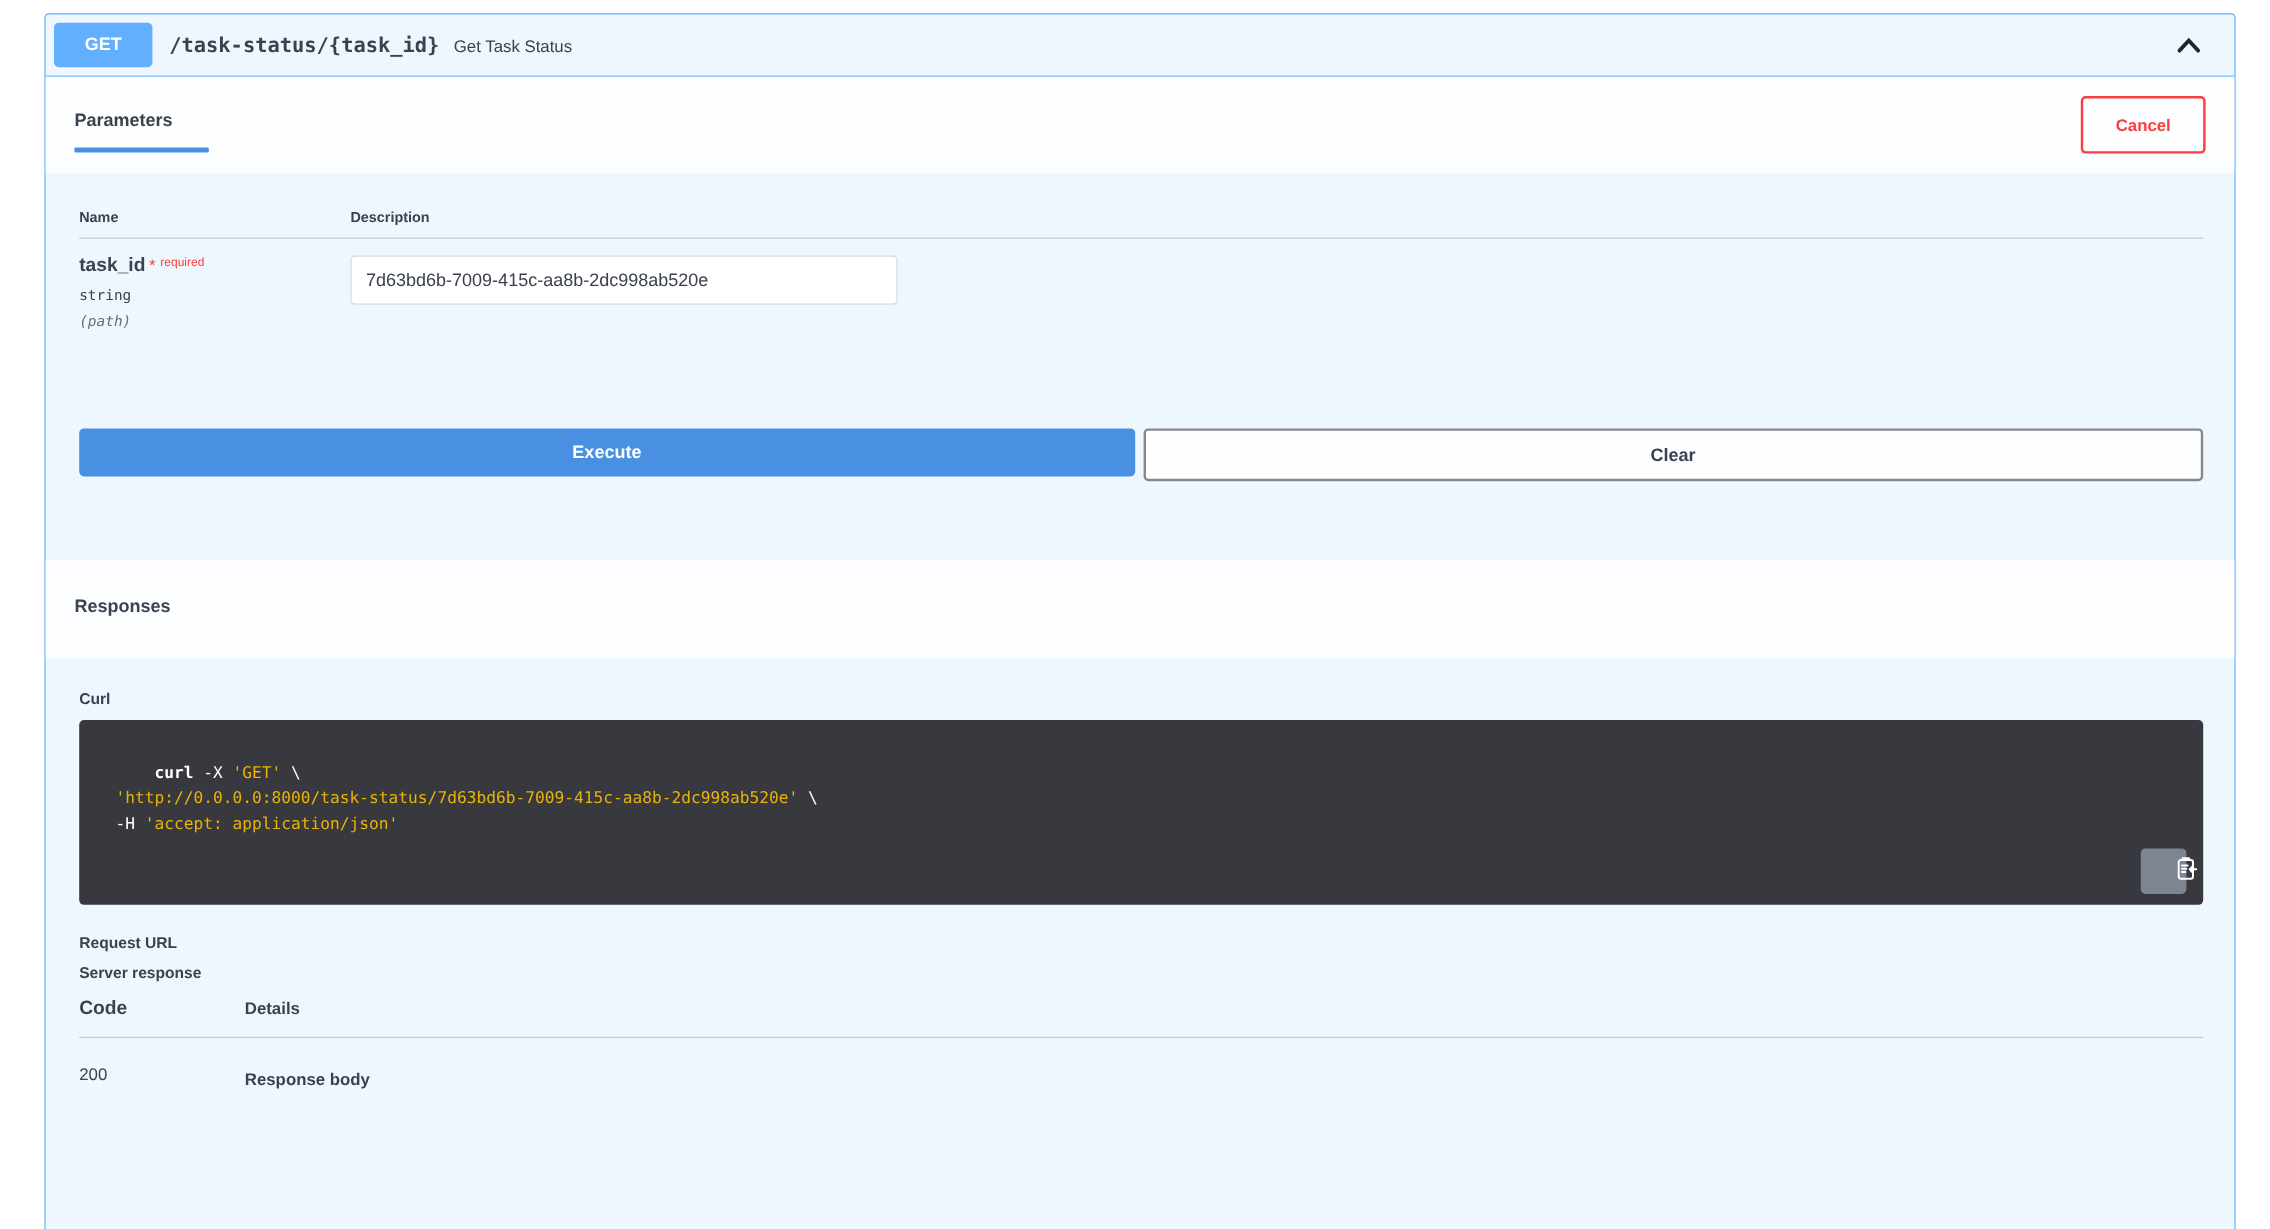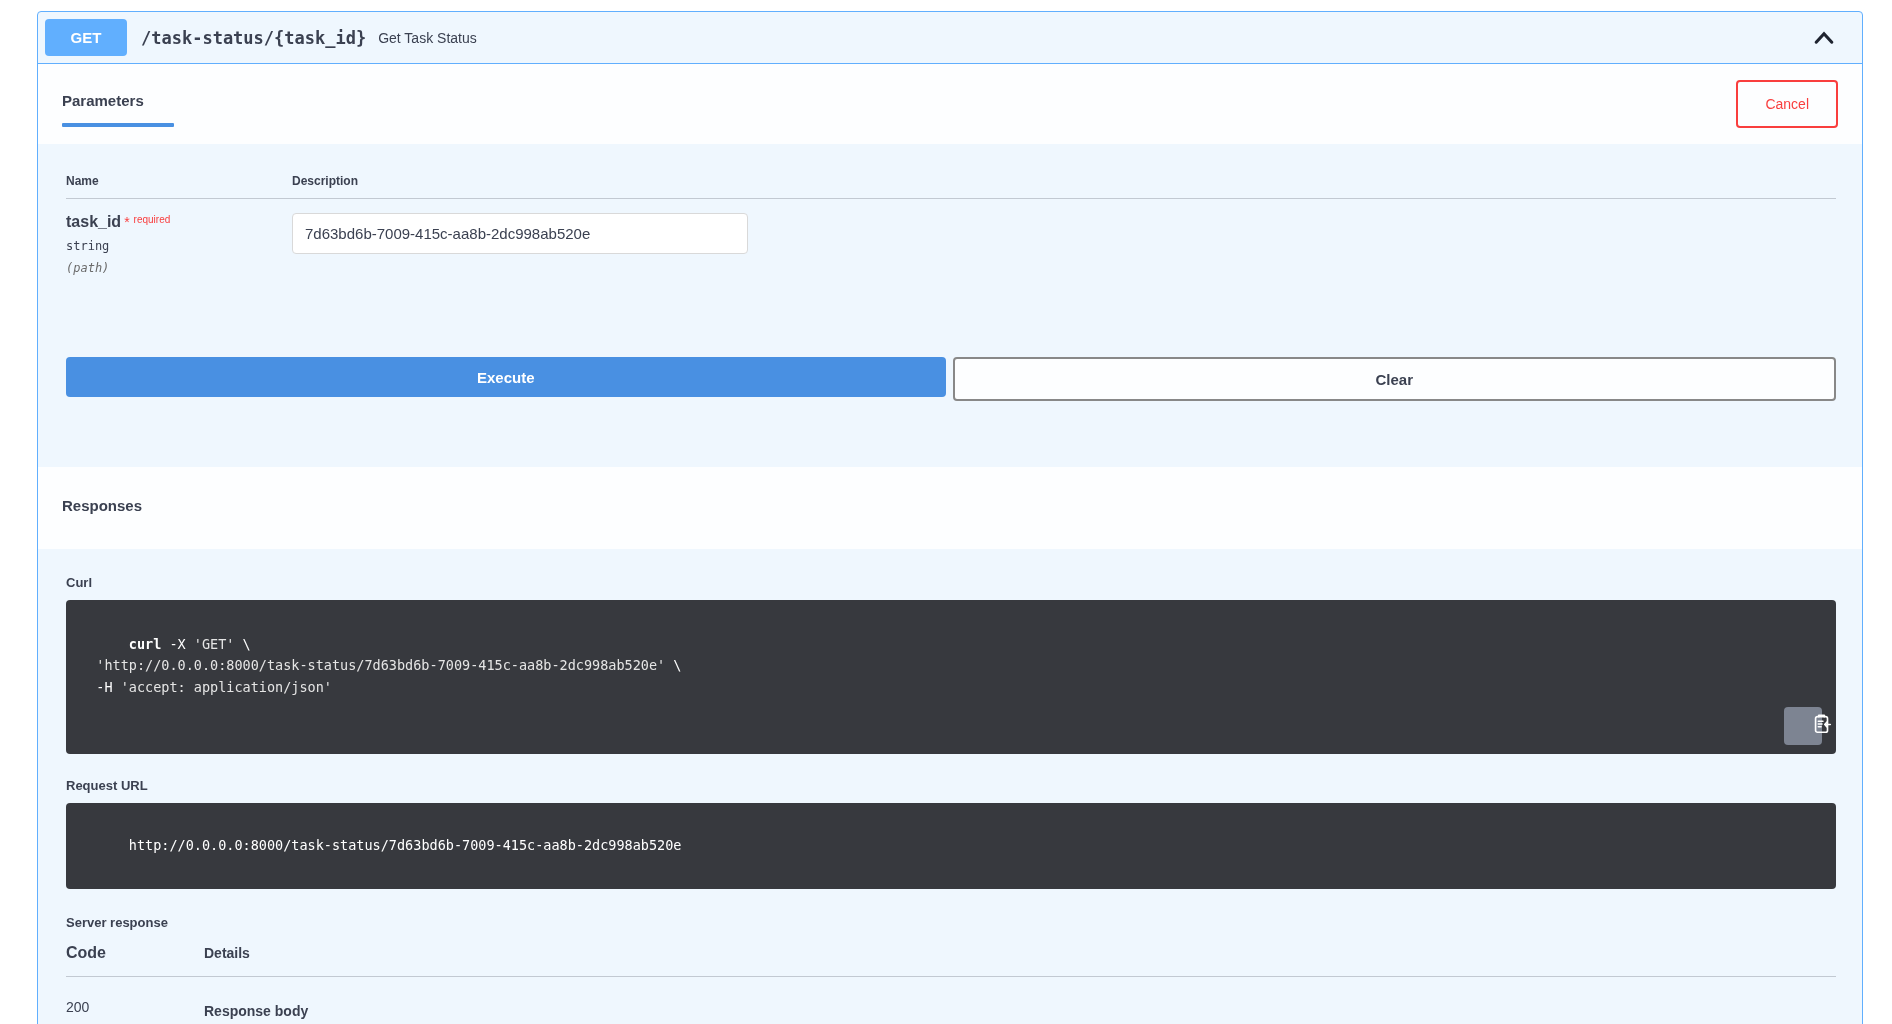--- a/index.html
+++ b/index.html
@@ -33,21 +33,21 @@
   
   .sec-head {
     background: rgba(255,255,255,.85); display: flex; align-items: center;
     justify-content: space-between; padding: 0 24px; height: 80px;
   }
   .tab-item { padding-top: 10px; cursor: pointer; }
   .tab-label { font-size: 15px; font-weight: bold; color: #3b4151; }
   .tab-underline { height: 4px; background: #4990e2; width: 112px; margin-top: 13px; border-radius: 1px; }
   .btn-cancel {
     background: transparent; border: 2px solid #f93e3e; color: #f93e3e;
-    font-weight: normal; font-size: 14px; padding: 14px 27px; border-radius: 4px;
+    font-weight: bold; font-size: 14px; padding: 14px 27px; border-radius: 4px;
     cursor: pointer; font-family: "Liberation Sans", sans-serif;
   }
 
   
   .params-area { padding: 30px 26px 0 28px; }
   .tbl-head { display: flex; font-size: 12px; font-weight: bold; color: #3b4151;
               padding-bottom: 10px; border-bottom: 1px solid rgba(59,65,81,.25); }
   .col-name { width: 200px; }
   .col-desc { flex: 1; padding-left: 26px; }
   .param-row { display: flex; padding-top: 14px; }
@@ -83,21 +83,21 @@
   .block-label { font-size: 13px; font-weight: bold; color: #3b4151; margin-bottom: 10px; }
   .code-block {
     background: #37393e; border-radius: 4px; color: #fff;
     font-family: "DejaVu Sans Mono", monospace; font-size: 13.5px; line-height: 1.6;
     padding: 12px 14px; white-space: pre; position: relative; overflow: hidden;
   }
   .curl-block { min-height: 100px; margin-bottom: 24px; }
   .url-bar { margin-bottom: 26px; padding: 11px 14px; }
   .tok-plain { color: #ffffff; }
   .tok-cmd { color: #ffffff; font-weight: bold; }
-  .tok-string { color: #e5e5e5; }
+  .tok-string { color: #eab308; }
 
   .copy-btn {
     position: absolute; right: 14px; bottom: 9px; width: 38px; height: 38px;
     background: #7d8492; border: none; border-radius: 4px; cursor: pointer;
     display: flex; align-items: center; justify-content: center;
   }
 
   .srv-label { font-size: 13px; font-weight: bold; margin: 0 0 14px; }
   .srv-head { display: flex; align-items: baseline; padding-bottom: 14px;
               border-bottom: 1px solid rgba(59,65,81,.25); }
@@ -178,23 +178,20 @@
             <line x1="8" y1="9" x2="13" y2="9"></line>
             <line x1="8" y1="12" x2="12" y2="12"></line>
             <line x1="8" y1="15" x2="11" y2="15"></line>
             <path d="M21 12.5 h-6 M17.5 9.8 L15 12.5 l2.5 2.7"></path>
           </svg>
         </span>
       </button>
     </div>
 
     <div class="block-label">Request URL</div>
-    <div class="code-block url-bar">
-      <span>http://0.0.0.0:8000/task-status/7d63bd6b-7009-415c-aa8b-2dc998ab520e</span>
-    </div>
 
     <div class="srv-label">Server response</div>
 
     <div class="srv-head">
       <div class="col-code srv-code-th">Code</div>
       <div class="col-desc srv-details-th">Details</div>
     </div>
 
     <div class="srv-row">
       <div class="col-code status-code">200</div>

